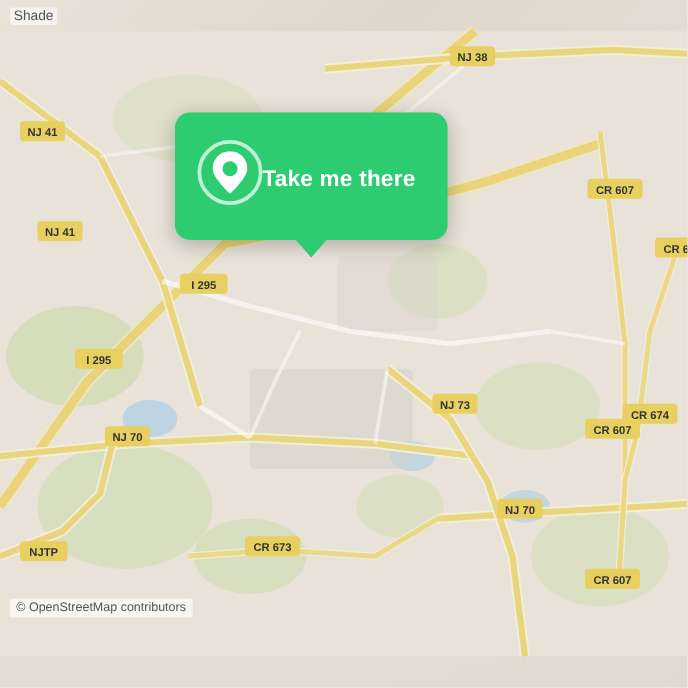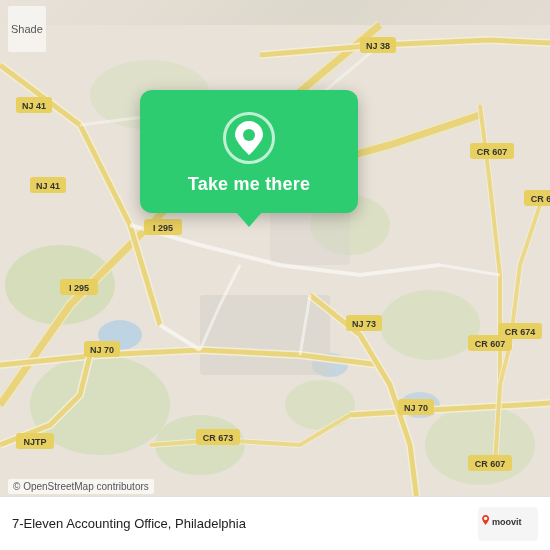--- a/index.html
+++ b/index.html
@@ -84,21 +84,21 @@
     
     .tooltip-card {
       position: absolute;
       top: 90px;
       left: 140px;
       width: 218px;
       background: #2ecc71;
       border-radius: 12px;
       padding: 22px 18px 18px;
       display: flex;
-      flex-direction: column;
+      flex-direction: row;
       align-items: center;
       z-index: 20;
       box-shadow: 0 4px 16px rgba(0,0,0,0.25);
     }
 
     .tooltip-card::after {
       content: '';
       position: absolute;
       bottom: -14px;
       left: 50%;
@@ -133,21 +133,21 @@
 
     
     .shade-label {
       position: absolute;
       top: 6px;
       left: 8px;
       font-size: 11px;
       color: #555;
       z-index: 5;
       background: rgba(255,255,255,0.6);
-      padding: 17px 3px;
+      padding: 1px 3px;
       border-radius: 2px;
     }
   </style>
 </head>
 <body>
 
 <div id="map-container">
 
   <div class="map-bg"></div>
 
@@ -268,28 +268,13 @@
       <svg width="28" height="34" viewBox="0 0 28 34" fill="none">
         <path d="M14 0C6.268 0 0 6.268 0 14C0 21 14 34 14 34C14 34 28 21 28 14C28 6.268 21.732 0 14 0Z" fill="white"></path>
         <circle cx="14" cy="14" r="6" fill="#2ecc71"></circle>
       </svg>
     </div>
     <button class="take-me-there-btn">Take me there</button>
   </div>
 
   <div class="attribution">© OpenStreetMap contributors</div>
 
-  <div class="bottom-bar">
-    <div class="location-info">
-      <span style="font-size:13px;color:#222;font-weight:500;">7-Eleven Accounting Office, Philadelphia</span>
-    </div>
-
-    <div class="moovit-logo-img">
-      <svg width="56" height="24" viewBox="0 0 80 30" xmlns="http://www.w3.org/2000/svg">
-
-        <path d="M8 2C5.2 2 3 4.2 3 7C3 10.5 8 16 8 16C8 16 13 10.5 13 7C13 4.2 10.8 2 8 2Z" fill="#e8391e"></path>
-        <circle cx="8" cy="7" r="2.5" fill="white"></circle>
-
-        <text x="17" y="16" font-family="Arial, sans-serif" font-size="13" font-weight="bold" fill="#333">moovit</text>
-      </svg>
-    </div>
-  </div>
 </div>
 
 </body></html>

